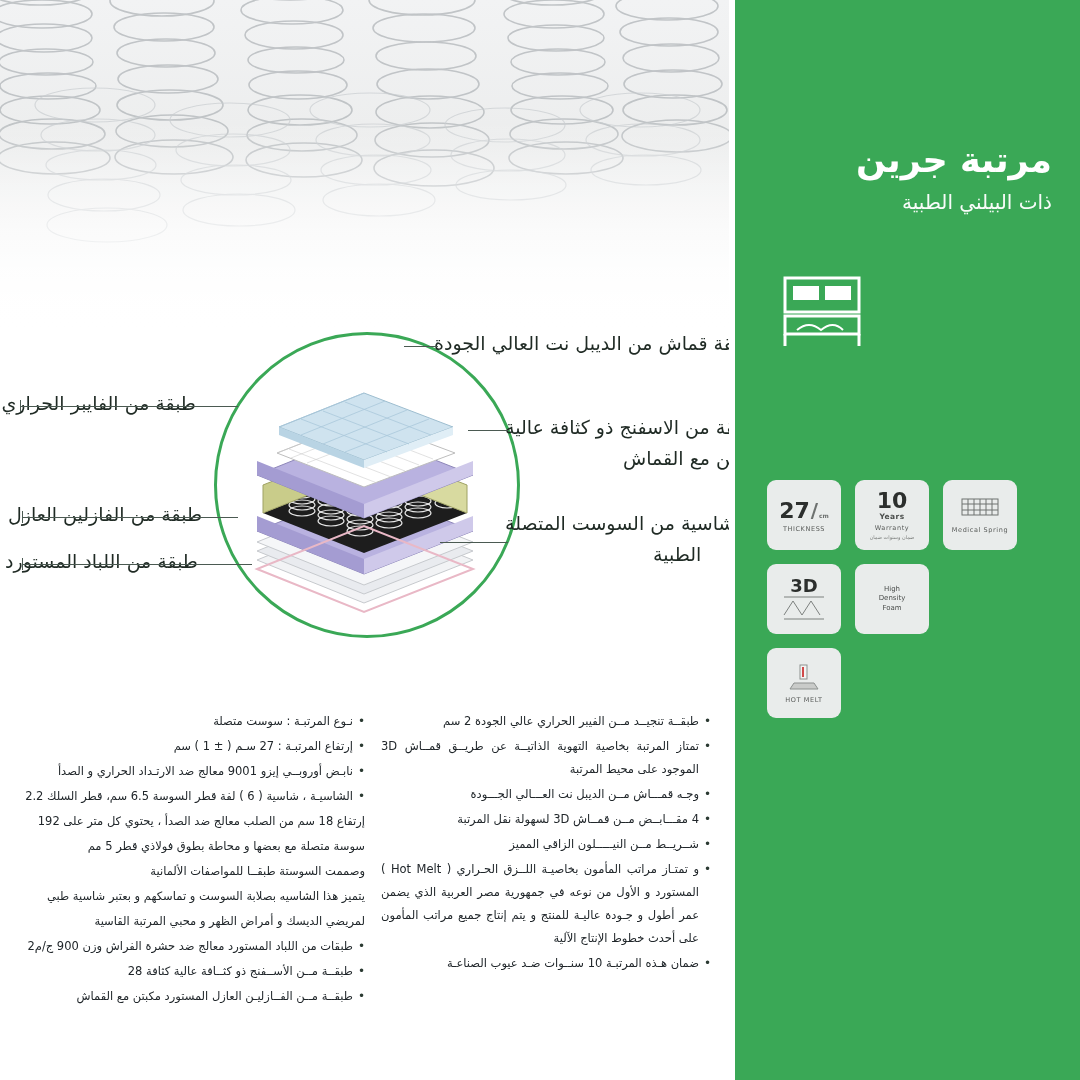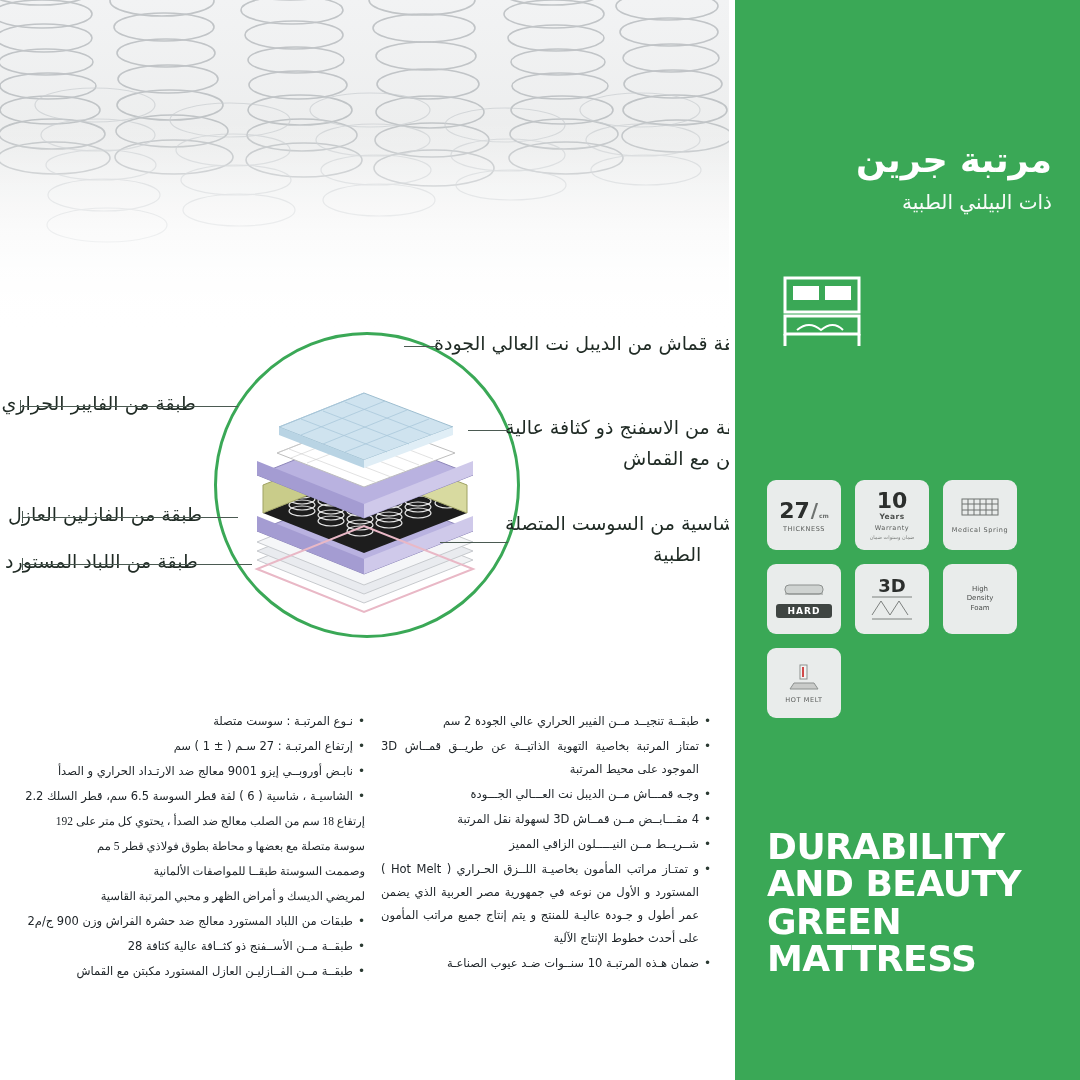--- a/index.html
+++ b/index.html
@@ -62,21 +62,21 @@
   .leader{position:absolute;background:#4b5a52;height:1px;}
   .leader-v{position:absolute;background:#4b5a52;width:1px;}
 
   
   .bottom{position:absolute;left:0;top:700px;width:729px;height:380px;direction:rtl;}
   .col{position:absolute;top:10px;font-size:11.5px;color:#20262a;line-height:2.0;}
   .col-right{right:18px;width:330px;text-align:justify;}
   .col-left{right:364px;width:350px;text-align:justify;}
   .bullet-item{position:relative;padding-right:12px;margin-bottom:2px;}
   .bullet-item:before{content:"•";position:absolute;right:0;top:-1px;color:#2b3a32;font-size:12px;}
-  .plain{margin-bottom:2px;font-family:Liberation Serif, serif;}
+  .plain{margin-bottom:2px;}
 </style>
 </head>
 <body>
 
 <div class="page">
 
   <div class="left-col">
 
     <div class="springs">
       <svg width="729" height="330" viewBox="0 0 729 330">
@@ -312,20 +312,21 @@
         <div class="bullet-item">ضمان هـذه المرتبـة 10 سنــوات ضـد عيوب الصناعـة</div>
       </div>
       <div class="col col-left">
         <div class="bullet-item">نـوع المرتبـة : سوست متصلة</div>
         <div class="bullet-item">إرتفاع المرتبـة : 27 سـم ( ± 1 ) سم</div>
         <div class="bullet-item">نابـض أوروبــي إيزو 9001 معالج ضد الارتـداد الحراري و الصدأ</div>
         <div class="bullet-item">الشاسيـة ، شاسية ( 6 ) لفة قطر السوسة 6.5 سم، قطر السلك 2.2</div>
         <div class="plain">إرتفاع 18 سم من الصلب معالج ضد الصدأ ، يحتوي كل متر على 192</div>
         <div class="plain">سوسة متصلة مع بعضها و محاطة بطوق فولاذي قطر 5 مم</div>
         <div class="plain">وصممت السوستة طبقــا للمواصفات الألمانية</div>
+        <div class="plain">يتميز هذا الشاسيه بصلابة السوست و تماسكهم و بعتبر شاسية طبي</div>
         <div class="plain">لمريضي الديسك و أمراض الظهر و محبي المرتبة القاسية</div>
         <div class="bullet-item">طبقات من اللباد المستورد معالج ضد حشرة الفراش وزن 900 ج/م2</div>
         <div class="bullet-item">طبقــة مــن الأســفنج ذو كثــافة عالية كثافة 28</div>
         <div class="bullet-item">طبقــة مــن الفــازليـن العازل المستورد مكبتن مع القماش</div>
       </div>
     </div>
   </div>
 
   <div class="divider"></div>
 
@@ -375,27 +376,20 @@
               <line x1="32" y1="2" x2="32" y2="18"></line>
               <line x1="2" y1="7" x2="38" y2="7"></line>
                 <line x1="2" y1="13" x2="38" y2="13"></line>
             </g>
           </svg>
           <div class="sub">Medical Spring</div>
         </div>
       </div>
       <div class="badge-row">
         <div class="badge">
-          <svg width="44" height="20" viewBox="0 0 44 20">
-            <rect x="3" y="5" width="38" height="9" rx="4" fill="#cfd3d1" stroke="#8d918f" stroke-width="1"></rect>
-            <line x1="3" y1="14" x2="41" y2="14" stroke="#8d918f" stroke-width="1"></line>
-          </svg>
-          <div class="hard-bar">HARD</div>
-        </div>
-        <div class="badge">
           <div class="big" style="font-size:18px;">3D</div>
           <svg width="46" height="26" viewBox="0 0 46 26">
             <g stroke="#7d817f" stroke-width="1" fill="none">
               <path d="M3,20 L12,6 L21,20 L30,6 L39,20"></path>
               <path d="M3,24 L43,24"></path>
                 <path d="M3,2 L43,2"></path>
             </g>
           </svg>
         </div>
         <div class="badge">
@@ -409,18 +403,14 @@
           <svg width="40" height="30" viewBox="0 0 40 30">
             <rect x="16" y="2" width="7" height="14" fill="#f3f4f3" stroke="#8d918f" stroke-width="1"></rect>
             <line x1="19" y1="4" x2="19" y2="14" stroke="#d04a4a" stroke-width="2"></line>
             <path d="M6,26 L34,26 L30,20 L10,20 Z" fill="#c9cbc9" stroke="#8d918f" stroke-width="1"></path>
           </svg>
           <div class="sub">HOT MELT</div>
         </div>
       </div>
     </div>
 
-    <div class="headline" style="white-space:pre-line;">DURABILITY
-AND BEAUTY
-GREEN
-MATTRESS</div>
   </div>
 </div>
 
 </body></html>

